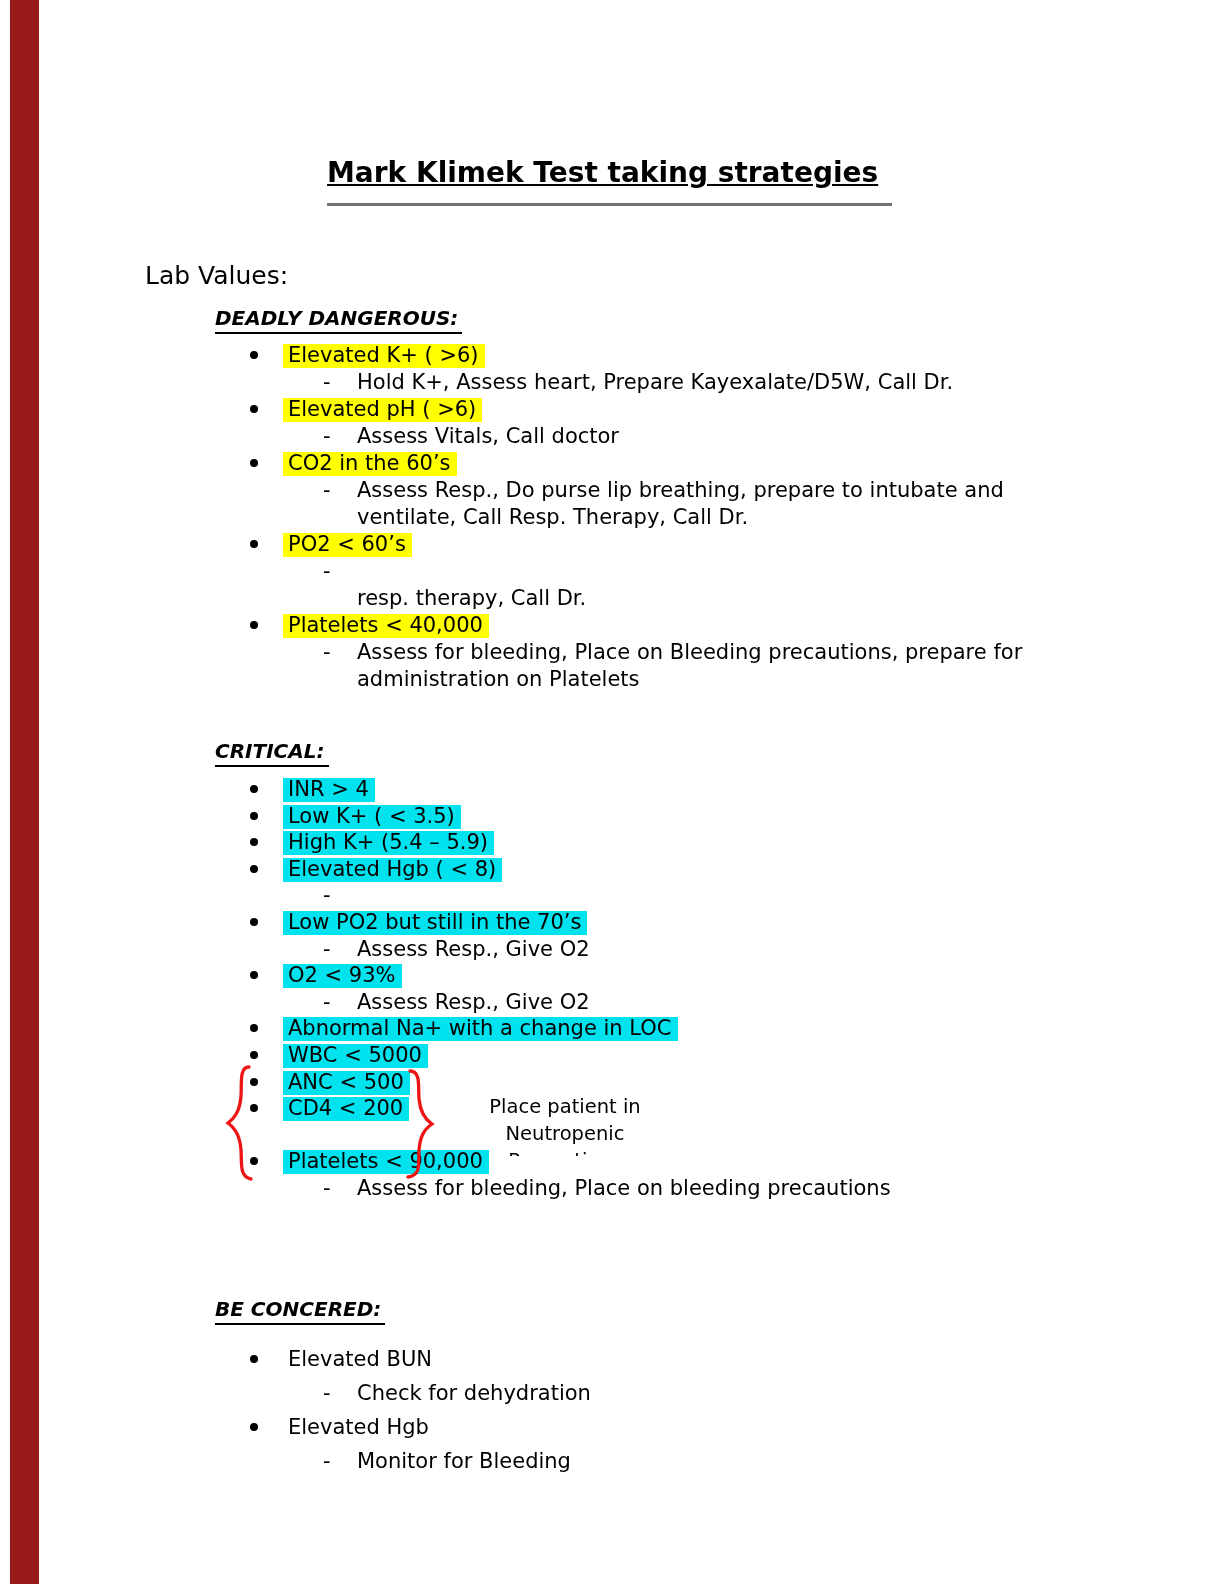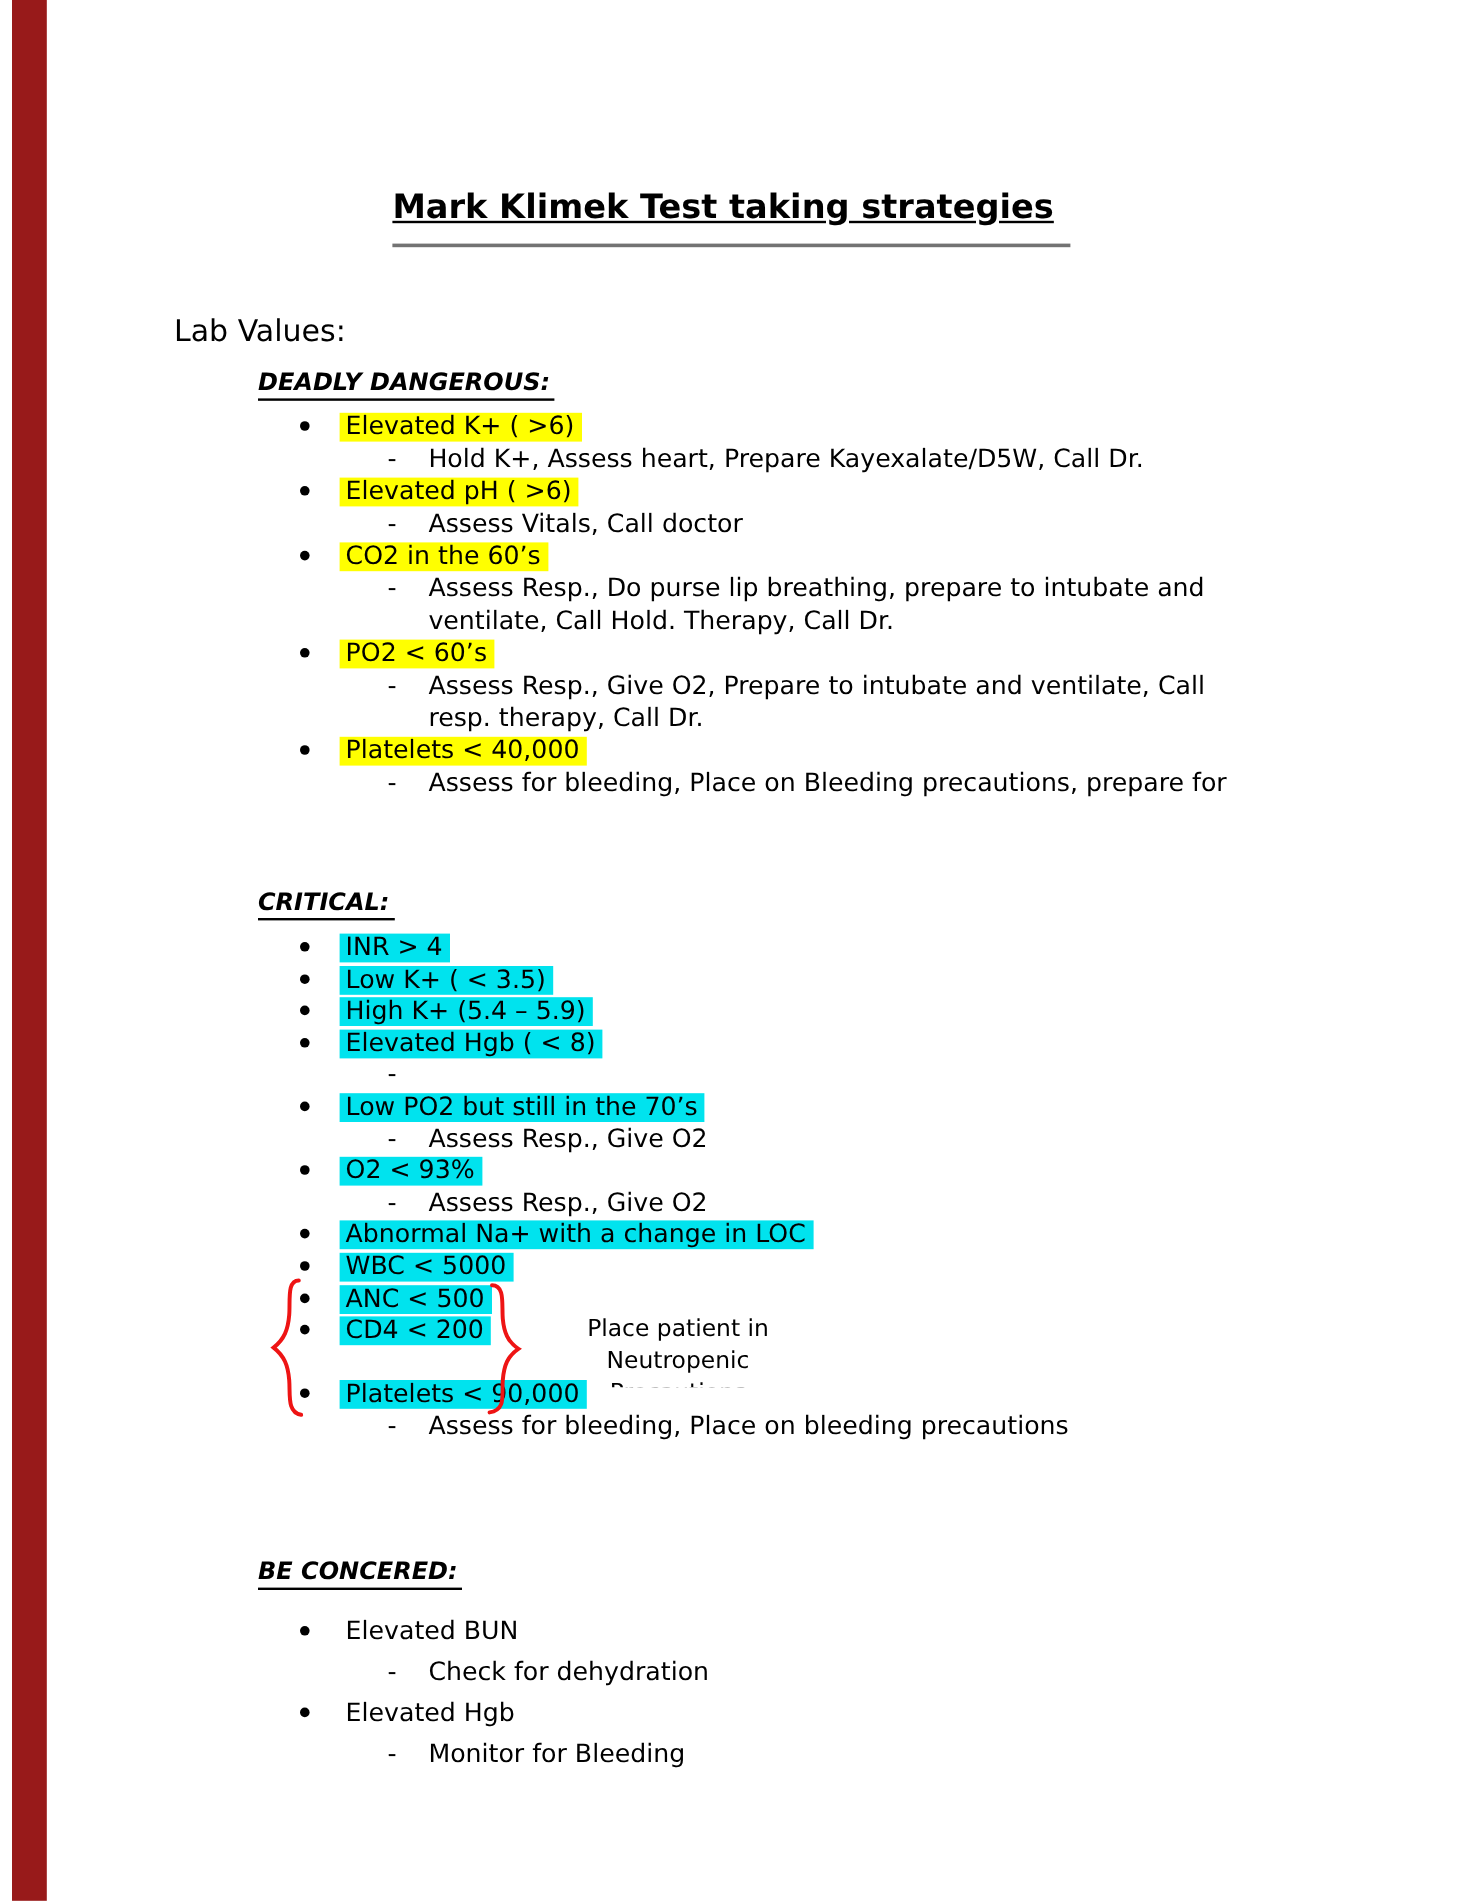--- a/index.html
+++ b/index.html
@@ -93,40 +93,42 @@
     </div>
     <div class="row bullet">
       <span class="marker-bullet"></span>
       <span class="txt hl-yellow">CO2 in the 60’s</span>
     </div>
     <div class="row dash">
       <span class="marker-dash">-</span>
       <span class="txt">Assess Resp., Do purse lip breathing, prepare to intubate and</span>
     </div>
     <div class="row cont">
-      <span class="txt">ventilate, Call Hold. Therapy, Call Dr.</span>
+      <span class="txt">ventilate, Call Resp. Therapy, Call Dr.</span>
     </div>
     <div class="row bullet">
       <span class="marker-bullet"></span>
       <span class="txt hl-yellow">PO2 &lt; 60’s</span>
     </div>
     <div class="row dash">
       <span class="marker-dash">-</span>
-      <span class="txt">Assess Resp., Give O2, Prepare to intubate and ventilate, Call</span>
     </div>
     <div class="row cont">
       <span class="txt">resp. therapy, Call Dr.</span>
     </div>
     <div class="row bullet">
       <span class="marker-bullet"></span>
       <span class="txt hl-yellow">Platelets &lt; 40,000</span>
     </div>
     <div class="row dash">
       <span class="marker-dash">-</span>
       <span class="txt">Assess for bleeding, Place on Bleeding precautions, prepare for</span>
+    </div>
+    <div class="row cont">
+      <span class="txt">administration on Platelets</span>
     </div>
   </div>
 
 <div class="sec-heading" id="heading-1">
   <span>CRITICAL:</span>
 </div>
 <div class="list" id="list-1">
     <div class="row bullet">
       <span class="marker-bullet"></span>
       <span class="txt hl-cyan">INR &gt; 4</span>

